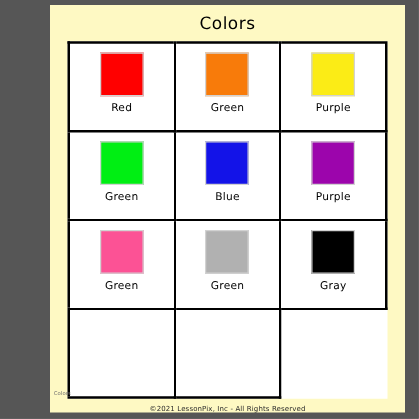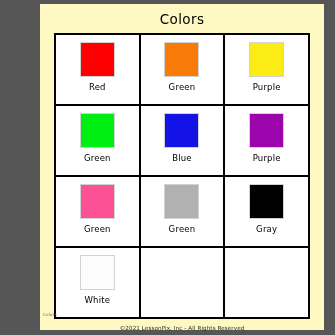--- a/index.html
+++ b/index.html
@@ -198,26 +198,20 @@
           </div>
           <div class="cell">
             <div class="cell-inner">
               <div class="swatch" style="background:#000000"></div>
               <div class="cell-label">Gray</div>
             </div>
           </div>
         </div>
 
         <div class="grid-row">
-          <div class="cell">
-            <div class="cell-inner">
-              <div class="swatch" style="background:#fcfcfc"></div>
-              <div class="cell-label">White</div>
-            </div>
-          </div>
           <div class="cell empty">
             <div class="cell-inner">
               <div class="swatch" style="background:#ffffff"></div>
               <div class="cell-label"></div>
             </div>
           </div>
           <div class="cell empty">
             <div class="cell-inner">
               <div class="swatch" style="background:#ffffff"></div>
               <div class="cell-label"></div>

